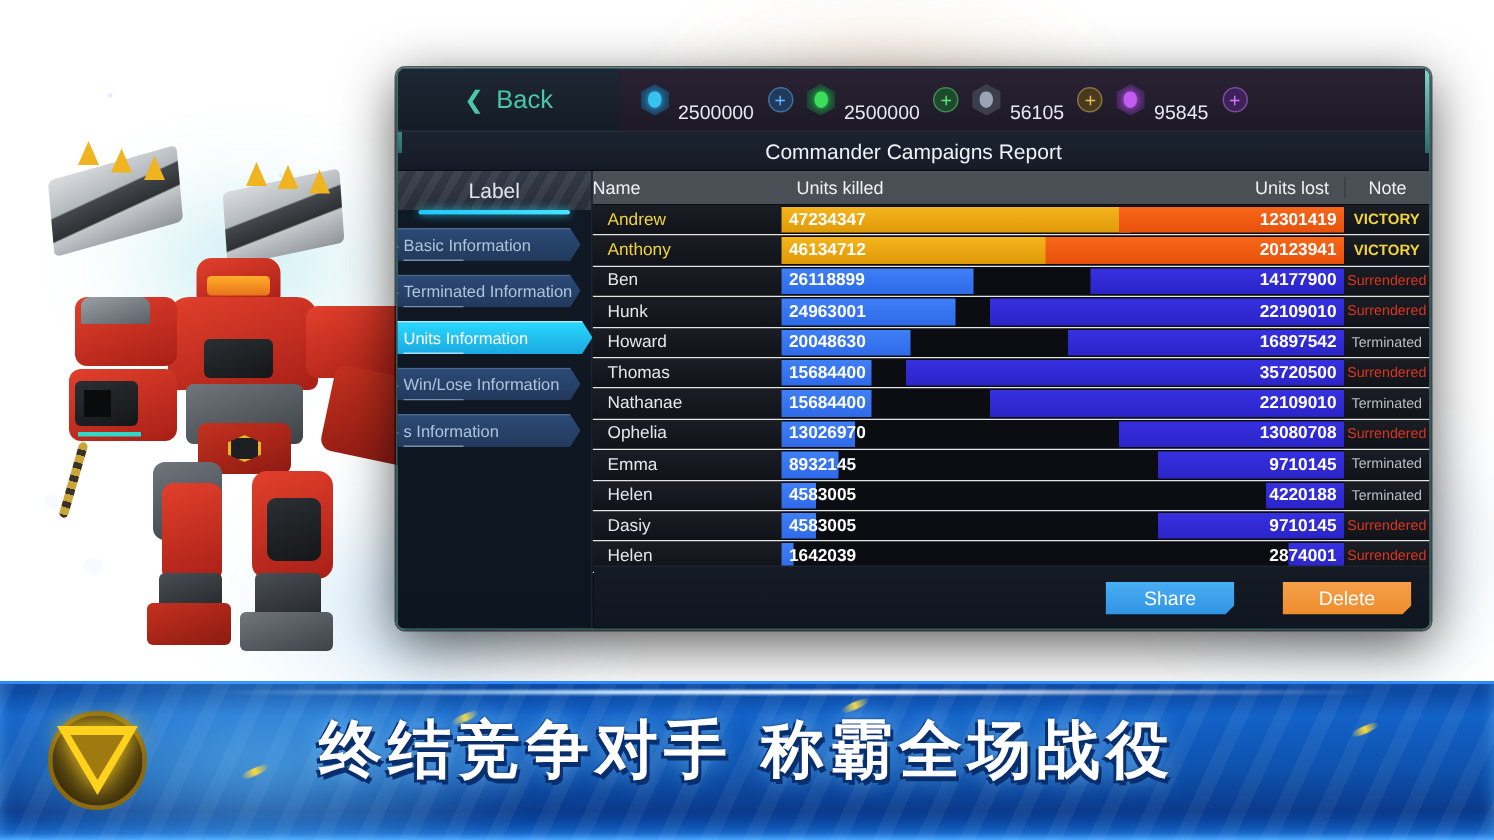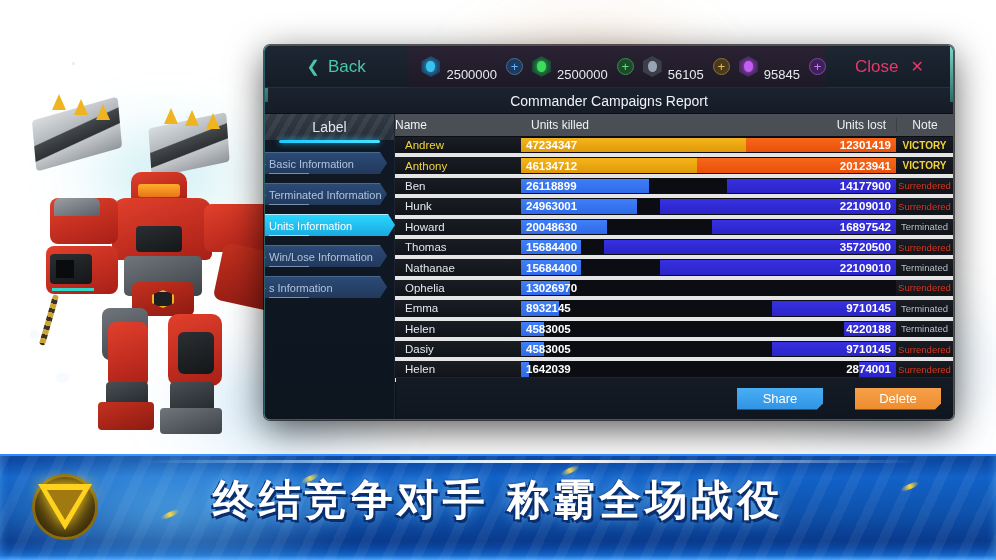--- a/index.html
+++ b/index.html
@@ -214,21 +214,21 @@
     background: #4a4f56; color: #eef1f5; font-size: 12px;
     border-bottom: 1px solid #0b0e13;
   }
   .c-name { width: 126px; }
   .c-bar  { flex: 1; padding-left: 10px; position: relative; }
   .c-lost { position: absolute; right: 10px; top: 0; }
   .c-note { width: 57px; text-align: center; border-left: 1px solid #3a3f45; }
   #rows { flex: 1; overflow: hidden; }
   .row {
     display: flex; height: 20.4px; align-items: stretch; font-size: 11.5px;
-    border-bottom: 4px solid #e5e5e5;
+    border-bottom: 1px solid #e5e5e5;
   }
   .row .name {
     width: 126px; display: flex; align-items: center; padding-left: 10px;
     color: #e3e8ee;
     background: linear-gradient(180deg,#1a1d24,#101318);
   }
   .row.win .name { color: #f2d33a; }
   .row .barcell { flex: 1; position: relative; background: #0b0d12; }
   .bar-k {
     position: absolute; left: 0; top: 1px; bottom: 1px;
@@ -365,24 +365,20 @@
 
         <div class="res">
           <span class="hexi purple">
               <i></i>
             </span>
           <span class="amt">95845</span>
         </div>
         <div class="plus p">+</div>
       </div>
 
-      <div id="closeBtn">
-        <span>Close</span>
-        <span class="x">✕</span>
-      </div>
     </div>
 
     <div id="titlebar">
       <span>Commander Campaigns Report</span>
     </div>
 
     <div id="body">
 
       <div id="sidebar">
         <div id="labelHead">
@@ -475,20 +471,21 @@
               <div class="barcell">
                 <div class="bar-k" style="width: 16%;">15684400</div>
                 <div class="bar-l" style="width: 63%;">22109010</div>
               </div>
               <div class="note terminated">Terminated</div>
             </div>
             <div class="row lose">
               <div class="name">Ophelia</div>
               <div class="barcell">
                 <div class="bar-k" style="width: 13%;">13026970</div>
+                <div class="bar-l" style="width: 40%;">13080708</div>
               </div>
               <div class="note surrender">Surrendered</div>
             </div>
             <div class="row lose">
               <div class="name">Emma</div>
               <div class="barcell">
                 <div class="bar-k" style="width: 10%;">8932145</div>
                 <div class="bar-l" style="width: 33%;">9710145</div>
               </div>
               <div class="note terminated">Terminated</div>

